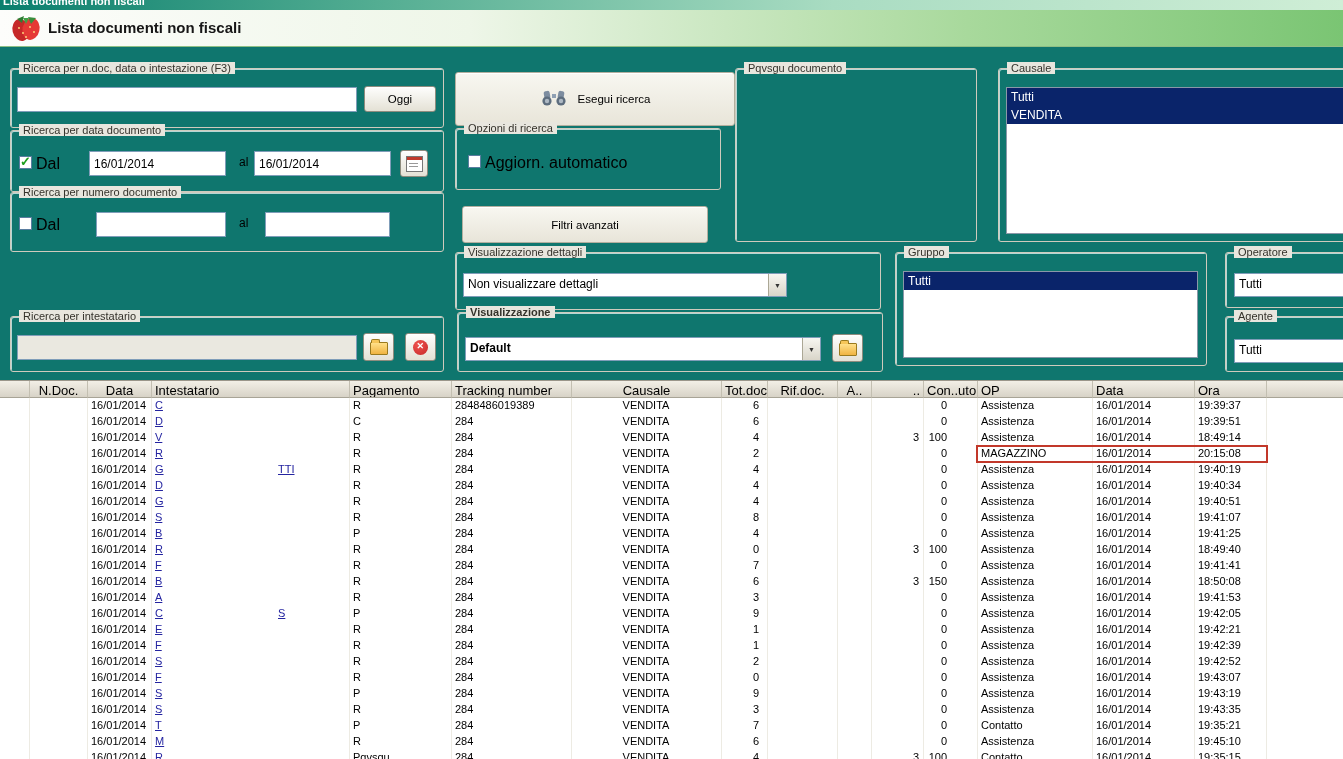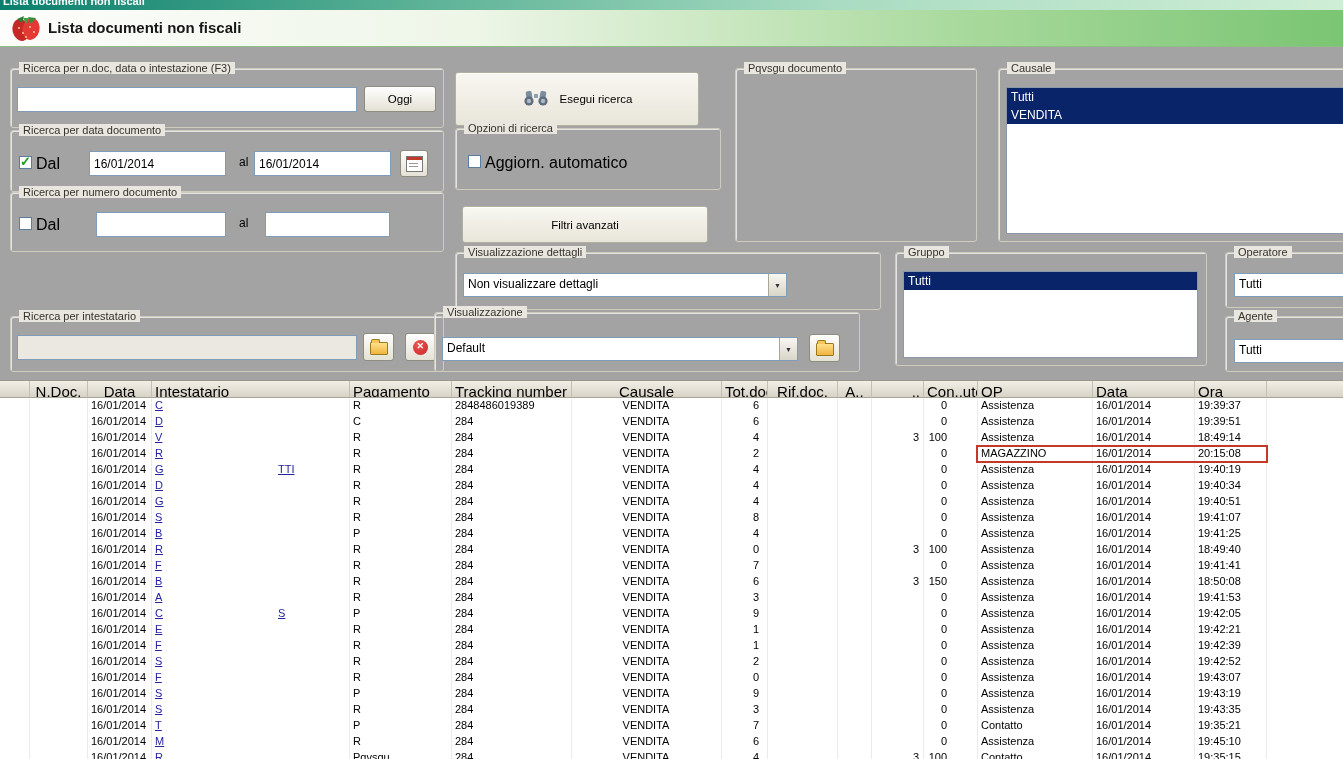--- a/index.html
+++ b/index.html
@@ -1,18 +1,18 @@
 <!DOCTYPE html>
 <html><head>
 <meta charset="utf-8">
 <style>
   html,body { margin:0; padding:0; }
   #screen {
     position:relative; width:1343px; height:759px; overflow:hidden;
-    background:#a3a3a3; font-family:"Liberation Sans", sans-serif; color:#000;
+    background:#0f766e; font-family:"Liberation Sans", sans-serif; color:#000;
   }
   
   .titlestrip {
     position:absolute; top:0; left:0; width:100%; height:10px; overflow:hidden;
     background:linear-gradient(to right,#0b7f6e,#53ad92 28%,#a9dcc2 62%,#cfeed6);
   }
   .titlestrip span { display:block; margin:-5px 0 0 3px; color:#fff; font-size:11px; font-weight:bold; white-space:nowrap; }
   
   .headerband {
     position:absolute; top:10px; left:0; width:100%; height:36px;
@@ -48,21 +48,21 @@
   .cal-icon { width:15px; height:14px; background:#fff; border:1px solid #777; position:relative; }
   .cal-icon::before { content:""; position:absolute; top:0; left:0; right:0; height:3px; background:#c0392b; }
   .cal-icon::after { content:""; position:absolute; top:6px; left:2px; width:9px; height:1px; background:#999; box-shadow:0 3px 0 #999; }
   .folder-icon { width:16px; height:11px; background:linear-gradient(#ffe08a,#f0b441); border:1px solid #9a7a1e; border-radius:1px; position:relative; margin-top:3px; }
   .folder-icon::before { content:""; position:absolute; top:-4px; left:0px; width:7px; height:3px; background:#f6c659; border:1px solid #9a7a1e; border-bottom:none; border-radius:2px 2px 0 0; }
   .block-icon { width:15px; height:15px; border-radius:50%; background:radial-gradient(circle at 35% 30%, #ef5350, #c62828); position:relative; }
   .block-icon::after { content:"\2715"; position:absolute; left:3.5px; top:1px; color:#fff; font-size:9px; font-weight:bold; }
   
   .tbl { position:absolute; top:380px; left:0; width:1343px; height:379px; overflow:hidden; background:#fff; border-top:1px solid #9a968a; }
   .thead { display:flex; height:17px; background:linear-gradient(#f2efe6,#d6d1c5); width:1407px; }
-  .th { box-sizing:border-box; border-right:1px solid #c3bfb1; border-bottom:1px solid #a8a496; font-size:15px; padding:2px 3px 0 3px; white-space:nowrap; overflow:hidden; flex:0 0 auto;text-decoration:underline; }
+  .th { box-sizing:border-box; border-right:1px solid #c3bfb1; border-bottom:1px solid #a8a496; font-size:13px; padding:2px 3px 0 3px; white-space:nowrap; overflow:hidden; flex:0 0 auto; }
   .trow { display:flex; height:16px; width:1407px; }
   .td { box-sizing:border-box; border-right:1px solid #edebe3; font-size:11px; line-height:15px; padding:0 4px 0 3px; white-space:nowrap; overflow:hidden; flex:0 0 auto; }
   .intcell { position:relative; }
   .lnk { color:#2424a0; text-decoration:underline; cursor:pointer; }
   .lnk2 { position:absolute; left:126px; top:0; }
   .redbox { position:absolute; border:2px solid #c2382a; pointer-events:none; box-sizing:border-box; }
 </style>
 </head>
 <body>
 
@@ -123,21 +123,21 @@
     <span class="glabel">Ricerca per intestatario</span>
     <input class="inp dis" disabled="" style="left: 6px; top: 18px; width: 340px; height: 25px;" value="">
     <div class="btn" style="left:352px;top:16px;width:31px;height:28px;">
       <span class="folder-icon"></span>
     </div>
     <div class="btn" style="left:394px;top:16px;width:31px;height:28px;">
       <span class="block-icon"></span>
     </div>
   </div>
 
-  <div class="btn bigbtn" style="left:455px;top:72px;width:244px;height:54px;">
+  <div class="btn bigbtn" style="left:455px;top:72px;width:280px;height:54px;">
     <span>
       <svg width="28" height="16" viewBox="0 0 28 16">
         <rect x="4" y="1" width="6" height="8" rx="2" fill="#7d8da0" transform="rotate(-10 7 5)"></rect>
         <rect x="18" y="1" width="6" height="8" rx="2" fill="#7d8da0" transform="rotate(10 21 5)"></rect>
         <rect x="12" y="4" width="4" height="4" fill="#8fa0b3"></rect>
         <circle cx="7" cy="11" r="4.6" fill="#5d6d7e"></circle>
         <circle cx="21" cy="11" r="4.6" fill="#5d6d7e"></circle>
         <circle cx="7" cy="11" r="2.2" fill="#aeb9c4"></circle>
         <circle cx="21" cy="11" r="2.2" fill="#aeb9c4"></circle>
       </svg>
@@ -156,21 +156,21 @@
   </div>
 
   <div class="group" style="left:455px;top:252px;width:424px;height:56px;">
     <span class="glabel">Visualizzazione dettagli</span>
     <div class="combo" style="left:7px;top:20px;width:324px;height:24px;">
       <span class="val">Non visualizzare dettagli</span>
       <span class="arrowbtn">▼</span>
     </div>
   </div>
 
-  <div class="group" style="left:434px;top:312px;width:424px;height:58px;">
+  <div class="group" style="left:457px;top:312px;width:424px;height:58px;font-weight:bold;">
     <span class="glabel">Visualizzazione</span>
     <div class="combo" style="left:7px;top:24px;width:356px;height:24px;">
       <span class="val">Default</span>
       <span class="arrowbtn">▼</span>
     </div>
     <div class="btn" style="left:374px;top:21px;width:31px;height:28px;">
       <span class="folder-icon"></span>
     </div>
   </div>
 

